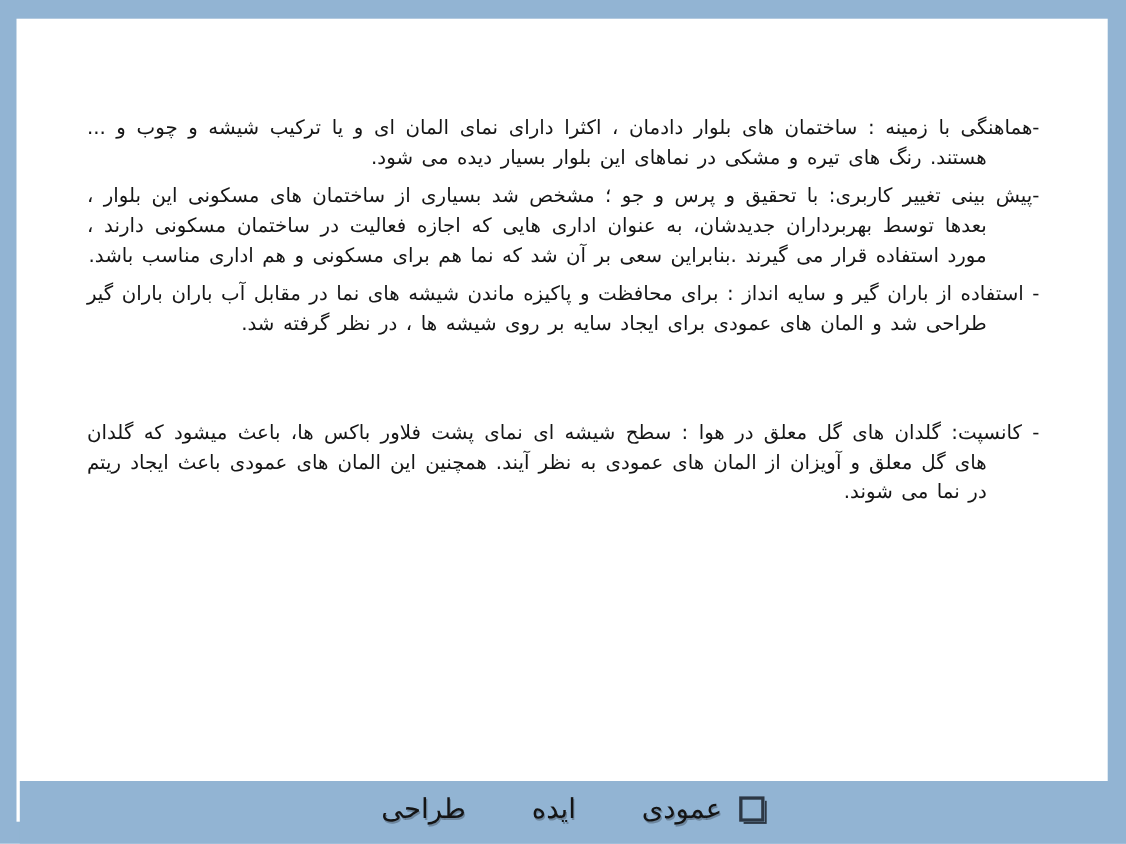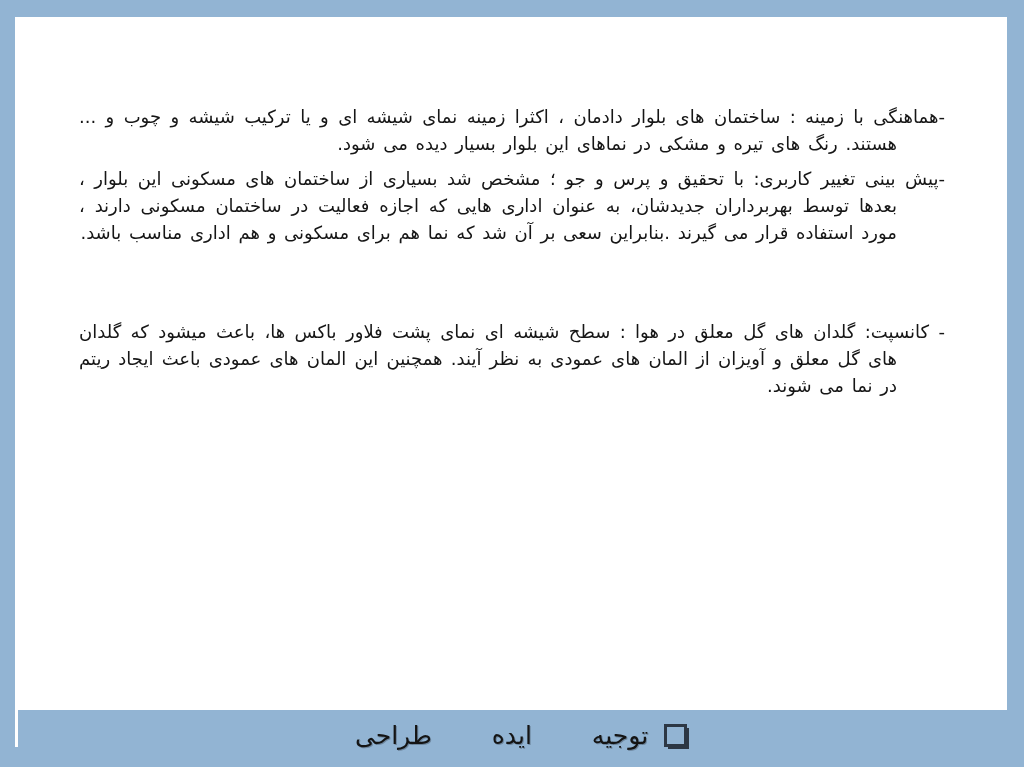--- a/index.html
+++ b/index.html
@@ -80,24 +80,25 @@
     word-spacing: 52px;
     white-space: nowrap;
     text-shadow: 1px 1px 0 rgba(40,50,60,0.35);
   }
 </style>
 </head>
 <body>
 
 <div class="content-surface">
   <div class="text-block">
-    <p class="para">-هماهنگی با زمینه : ساختمان های بلوار دادمان ، اکثرا زمینه نمای شیشه ای و یا ترکیب شیشه و چوب و ... هستند. رنگ های تیره و مشکی در نماهای این بلوار بسیار دیده می شود.</p>
+    <p class="para">-هماهنگی با زمینه : ساختمان های بلوار دادمان ، اکثرا دارای نمای المان ای و یا ترکیب شیشه و چوب و ... هستند. رنگ های تیره و مشکی در نماهای این بلوار بسیار دیده می شود.</p>
     <p class="para">-پیش بینی تغییر کاربری: با تحقیق و پرس و جو ؛ مشخص شد  بسیاری از ساختمان های مسکونی این بلوار ، بعدها توسط بهربرداران جدیدشان، به عنوان اداری هایی که اجازه فعالیت در ساختمان مسکونی دارند ، مورد استفاده قرار می گیرند .بنابراین سعی بر آن شد که نما هم برای مسکونی و هم اداری مناسب باشد.</p>
+    <p class="para">- استفاده از باران گیر و سایه انداز : برای محافظت و پاکیزه ماندن شیشه های نما در مقابل آب باران باران گیر طراحی شد و المان های عمودی برای ایجاد سایه بر روی شیشه ها ، در نظر گرفته شد.</p>
     <p class="para gap-before">- کانسپت: گلدان های گل معلق در هوا : سطح شیشه ای نمای پشت فلاور باکس ها، باعث میشود که گلدان های گل معلق و آویزان از المان های عمودی به نظر آیند.  همچنین این المان های عمودی باعث ایجاد ریتم در نما می شوند.</p>
   </div>
 </div>
 
 <div class="footer-band">
   <div class="footer-title">
     <span class="square-bullet"></span>
-    <span class="footer-title-text">توجیه ایده طراحی</span>
+    <span class="footer-title-text">عمودی ایده طراحی</span>
   </div>
 </div>
 
 </body></html>

